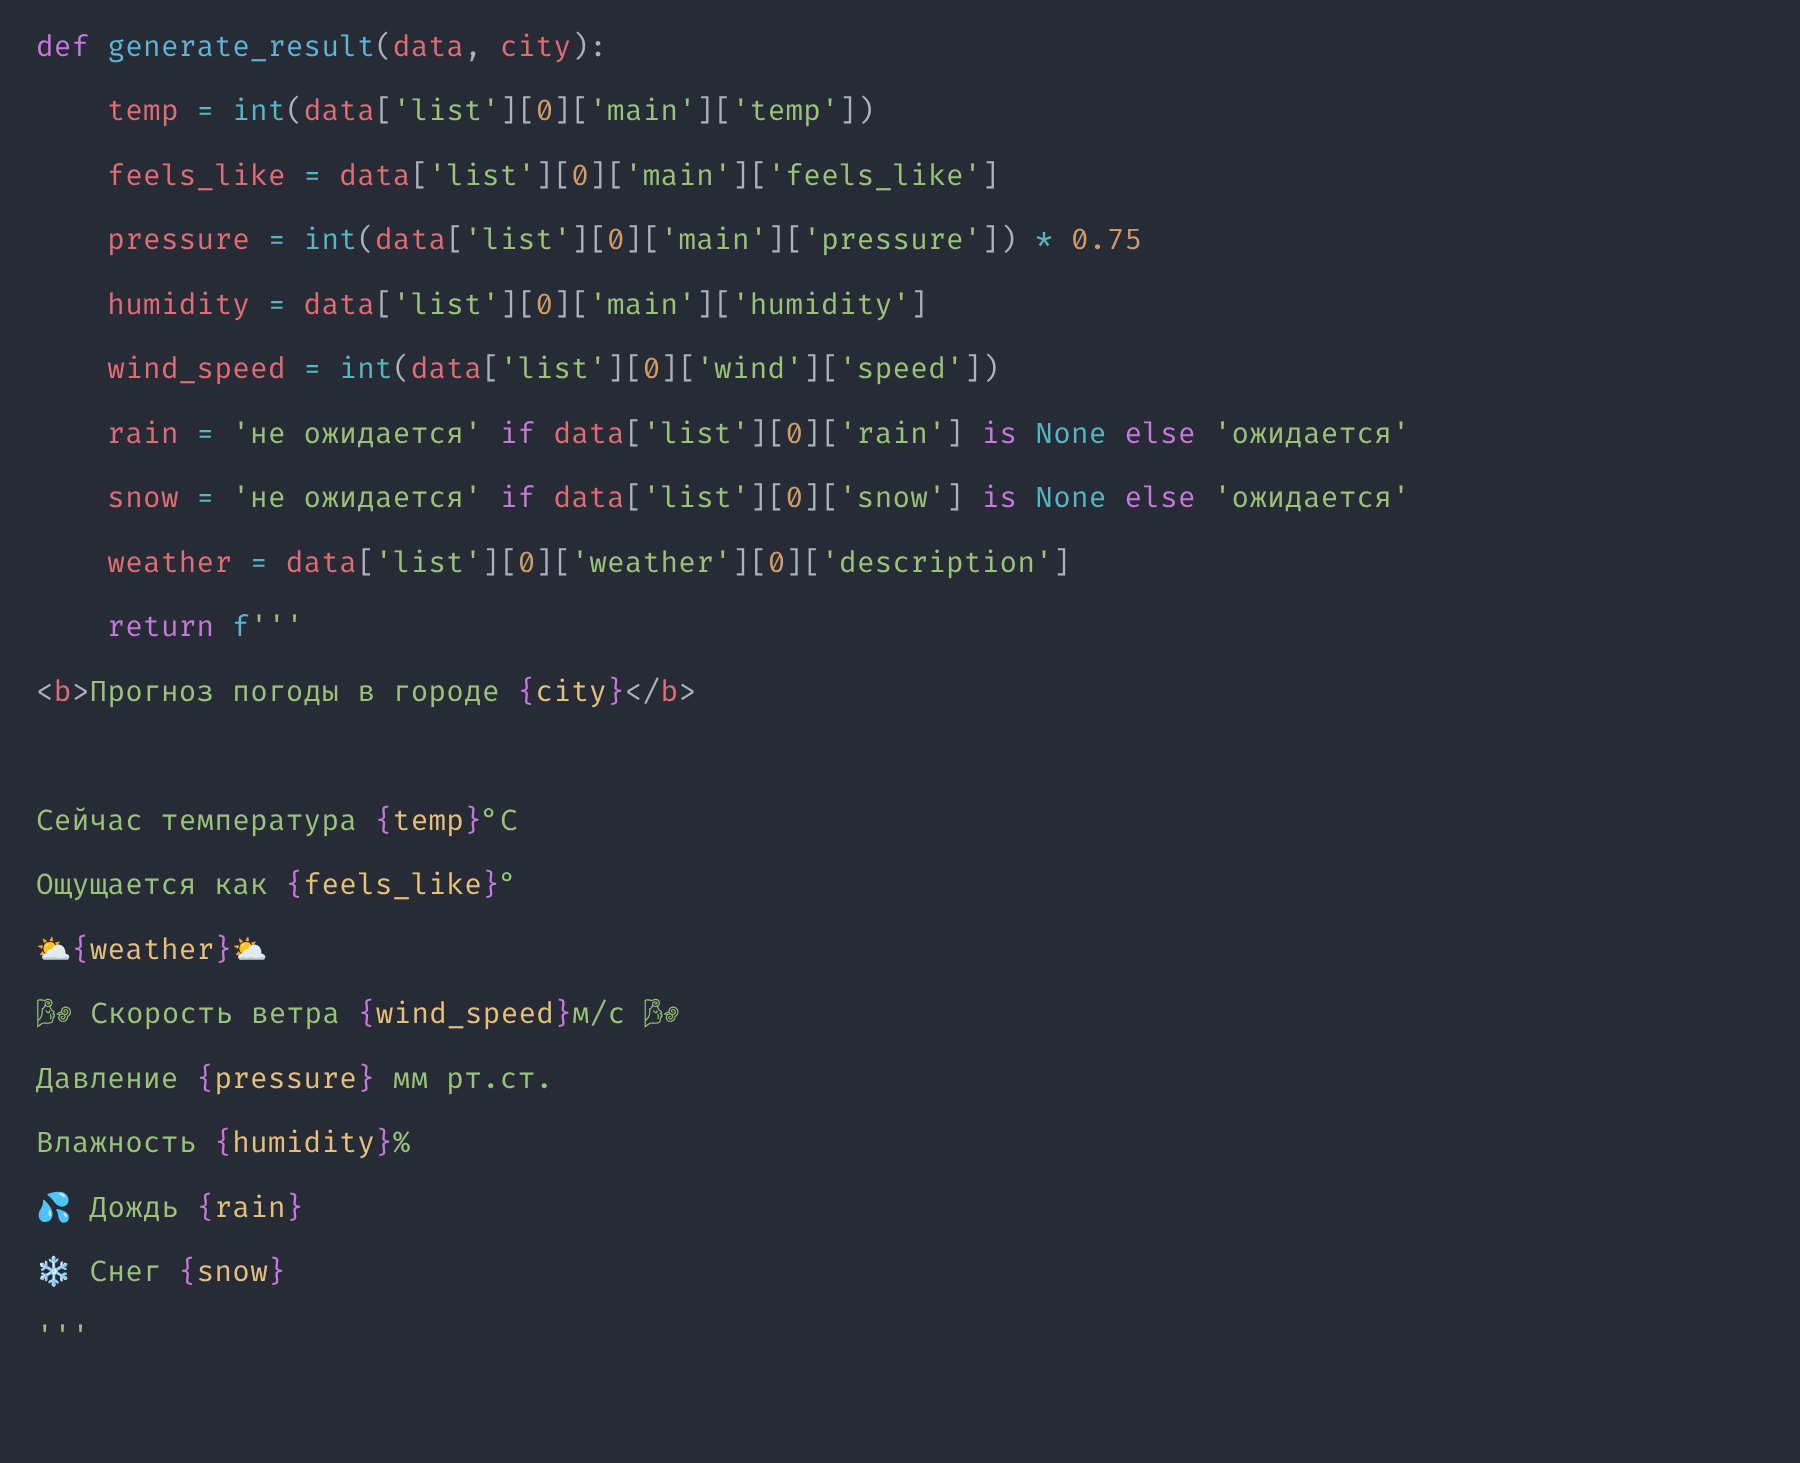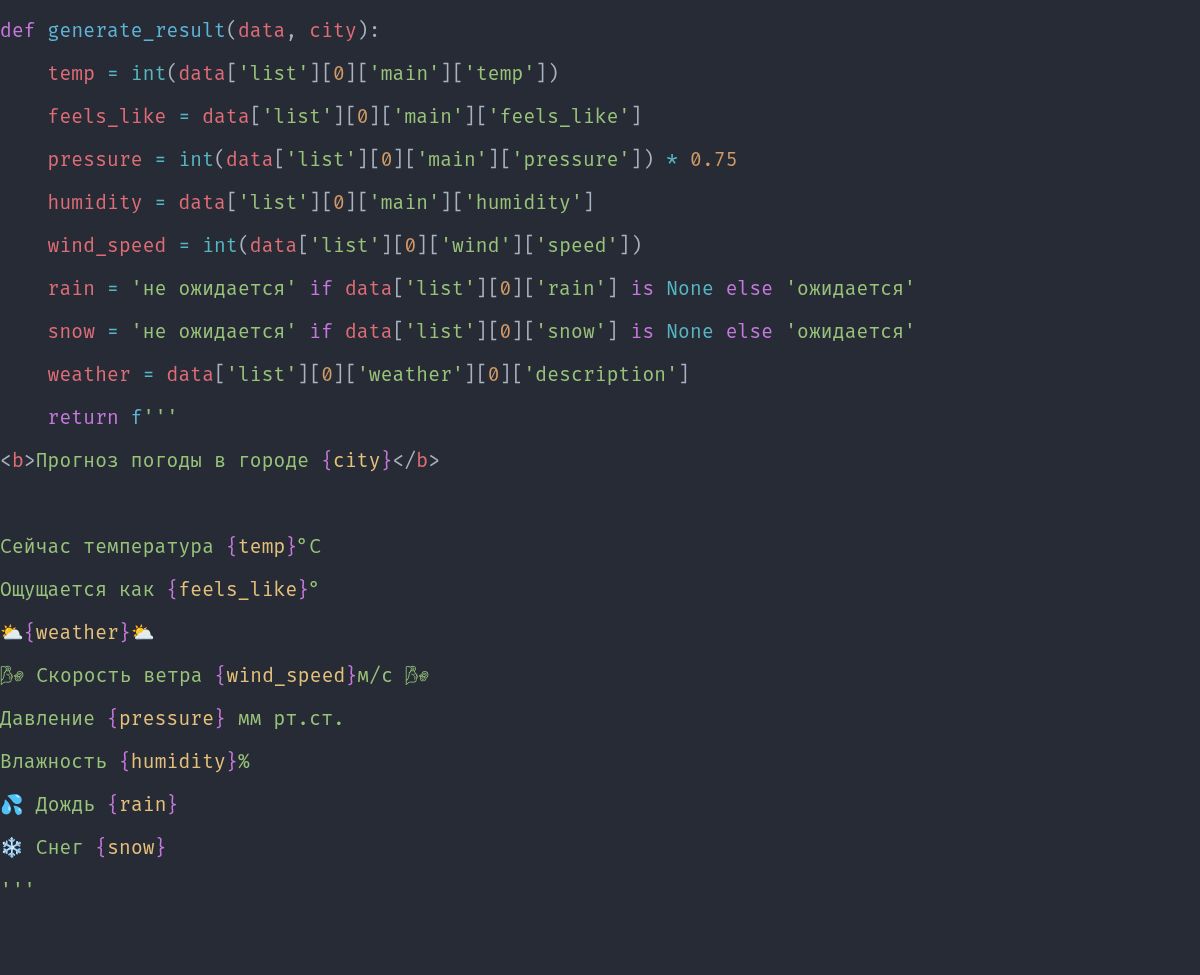--- a/index.html
+++ b/index.html
@@ -1,18 +1,18 @@
 <!DOCTYPE html>
 <html><head>
 <meta charset="utf-8">
 <style>
   html,body{margin:0;padding:0;background:#262b36;width:1200px;height:975px;overflow:hidden}
   pre.code{
     margin:0;
-    padding:10px 10px 10px 0;
+    padding:10px 10px 10px 24px;
     font-family:"Fira Code","JetBrains Mono","Cascadia Code",Menlo,Consolas,monospace;
     font-size:19px;
     line-height:43px;
     letter-spacing:0.2px;
     color:#c0c9d9;
     white-space:pre;
     font-variant-ligatures:none;
   }
   .kw{color:#c678dd}      
   .fn{color:#5fb4d6}      

